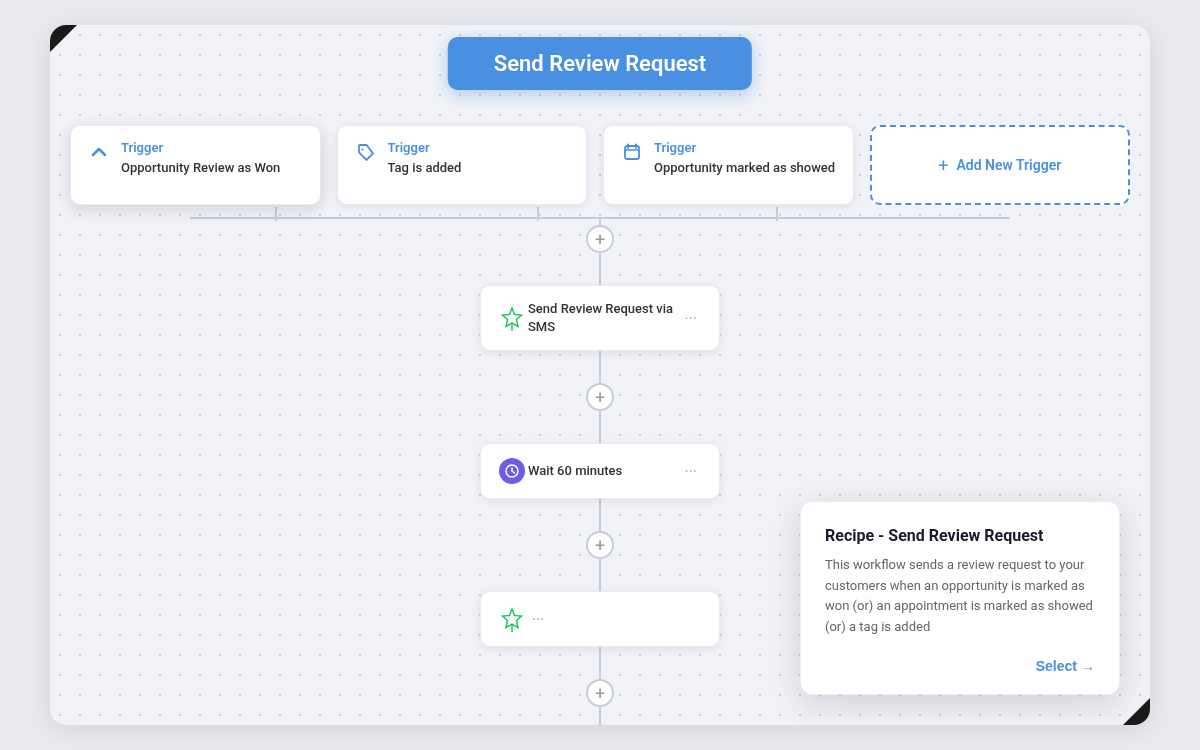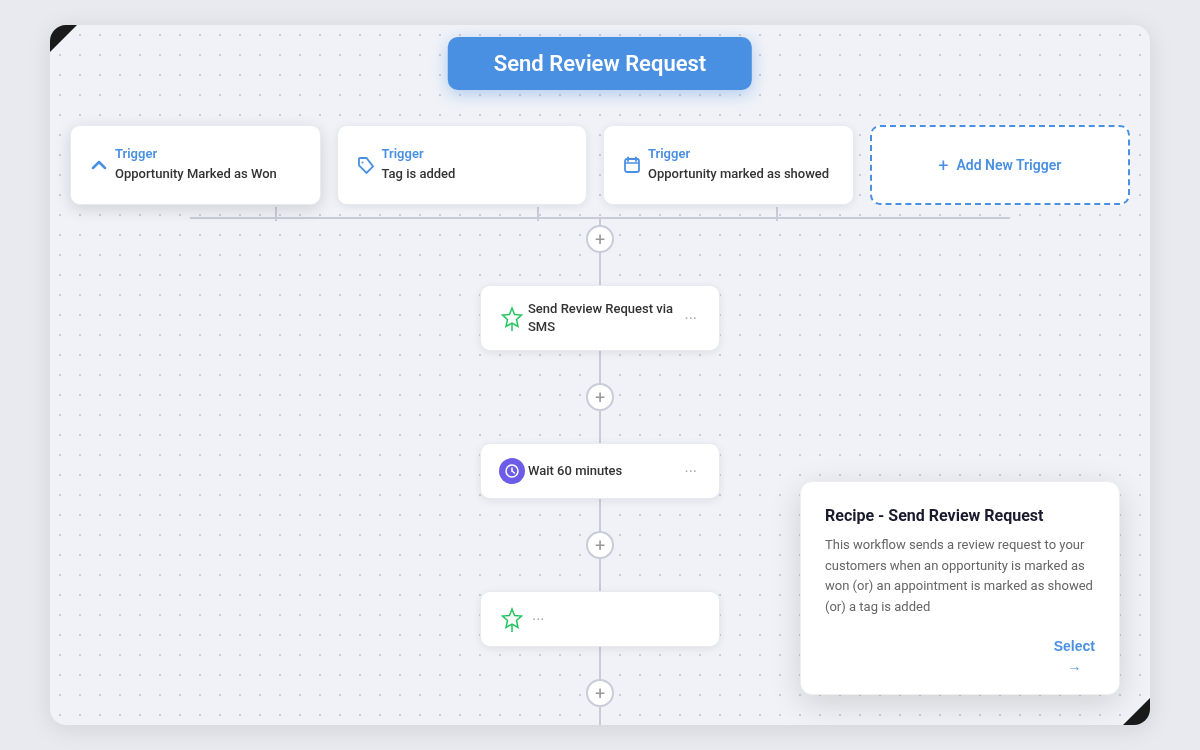--- a/index.html
+++ b/index.html
@@ -52,22 +52,22 @@
       display: flex;
       gap: 16px;
       z-index: 5;
     }
 
     .trigger-card {
       background: white;
       border-radius: 10px;
       padding: 14px 16px;
       display: flex;
-      align-items: center;
-      gap: 4px;
+      align-items: flex-start;
+      gap: 10px;
       box-shadow: 0 2px 8px rgba(0,0,0,0.08);
       flex: 1;
       min-height: 80px;
       border: 1px solid #e8eaf0;
     }
 
     .trigger-card.active {
       box-shadow: 0 4px 16px rgba(0,0,0,0.14);
     }
 
@@ -224,21 +224,20 @@
     .select-btn {
       color: #4a90e2;
       font-size: 14px;
       font-weight: 600;
       cursor: pointer;
       display: flex;
       align-items: center;
       gap: 4px;
       background: none;
       border: none;
-      flex-direction: column;
     }
 
     
     .star-svg {
       width: 26px;
       height: 26px;
     }
 
     
     .corner-tl {
@@ -275,21 +274,21 @@
   <div class="triggers-row">
 
     <div class="trigger-card active">
       <div class="trigger-icon">
         <svg width="20" height="20" viewBox="0 0 20 20" fill="none">
           <polyline points="4,13 10,7 16,13" stroke="#4a90e2" stroke-width="2.5" stroke-linecap="round" stroke-linejoin="round" fill="none"></polyline>
         </svg>
       </div>
       <div>
         <div class="trigger-label">Trigger</div>
-        <div class="trigger-desc">Opportunity Marked as Won</div>
+        <div class="trigger-desc">Opportunity Review as Won</div>
       </div>
     </div>
 
     <div class="trigger-card">
       <div class="trigger-icon">
         <svg width="18" height="18" viewBox="0 0 18 18" fill="none">
           <path d="M9.5 2H3a1 1 0 0 0-1 1v6.5l7.5 7.5 6.5-6.5L9.5 2z" stroke="#4a90e2" stroke-width="1.8" fill="none"></path>
           <circle cx="5.5" cy="6.5" r="1" fill="#4a90e2"></circle>
         </svg>
       </div>

